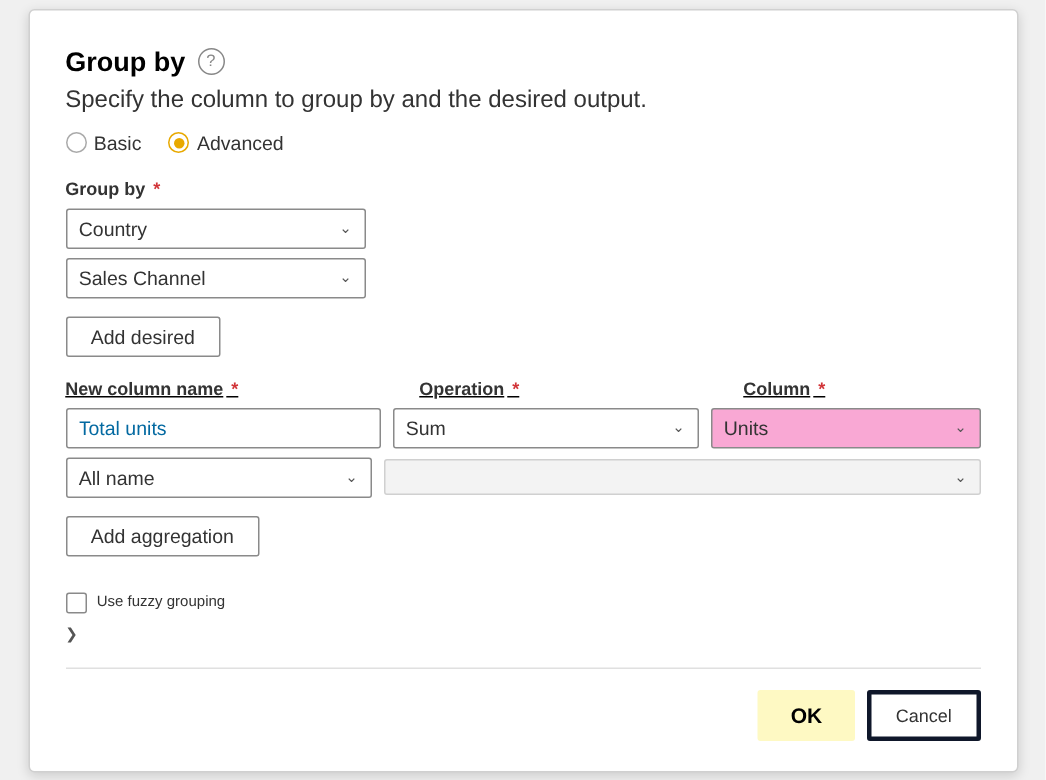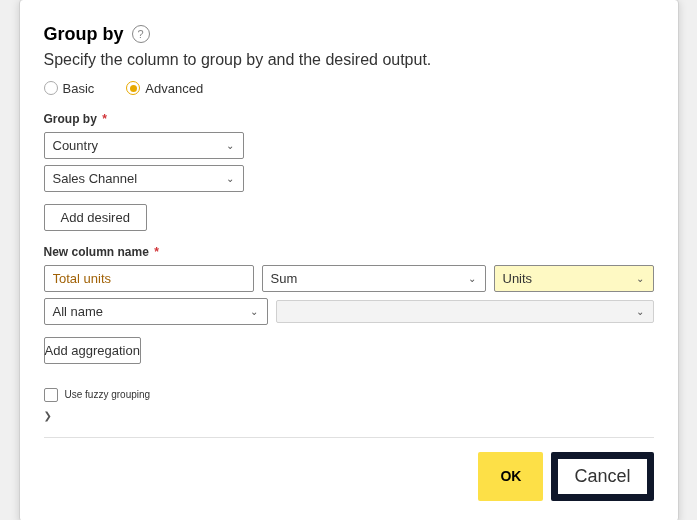--- a/index.html
+++ b/index.html
@@ -44,21 +44,21 @@
       color: #888;
       cursor: pointer;
     }
     .dialog-subtitle {
       font-size: 16px;
       color: #333;
       margin-bottom: 12px;
     }
     .radio-group {
       display: flex;
-      gap: 32px;
+      gap: 18px;
       margin-bottom: 16px;
       align-items: center;
     }
     .radio-option {
       display: flex;
       align-items: center;
       gap: 5px;
       cursor: pointer;
       font-size: 13px;
       color: #333;
@@ -127,20 +127,21 @@
       font-size: 13px;
       cursor: pointer;
       border-radius: 2px;
       color: #333;
       margin-bottom: 14px;
     }
     .aggregation-header {
       display: flex;
       gap: 16px;
       margin-bottom: 6px;
+      text-decoration: underline;
     }
     .agg-col-new {
       width: 220px;
       font-size: 12px;
       font-weight: 600;
       color: #333;
     }
     .agg-col-op {
       width: 200px;
       font-size: 12px;
@@ -163,58 +164,58 @@
       display: flex;
       gap: 8px;
       align-items: center;
     }
     .agg-input {
       width: 210px;
       border: 1px solid #8a8a8a;
       border-radius: 2px;
       padding: 5px 8px;
       font-size: 13px;
-      color: #a16207;
+      color: #0369a1;
       outline: none;
     }
     .agg-dropdown {
-      width: 224px;
+      width: 204px;
       display: flex;
       align-items: center;
       justify-content: space-between;
       border: 1px solid #8a8a8a;
       border-radius: 2px;
       padding: 5px 8px;
       background: #fff;
       cursor: pointer;
       font-size: 13px;
       color: #333;
     }
     .agg-col-dropdown {
       flex: 1;
       display: flex;
       align-items: center;
       justify-content: space-between;
       border: 1px solid #8a8a8a;
       border-radius: 2px;
       padding: 5px 8px;
-      background: #fef9c3;
+      background: #f9a8d4;
       cursor: pointer;
       font-size: 13px;
       color: #333;
     }
     .agg-col-dropdown.disabled {
       background: #f3f3f3;
       color: #aaa;
       border-color: #d0d0d0;
     }
     .add-aggregation-btn {
       border: 1px solid #8a8a8a;
       background: #fff;
-      padding: 5px 0;
+      padding: 5px 16px;
       font-size: 13px;
       cursor: pointer;
       border-radius: 2px;
       color: #333;
       margin-bottom: 24px;
     }
     .checkbox-row {
       display: flex;
       align-items: center;
       gap: 7px;
@@ -246,35 +247,35 @@
       color: #555;
     }
     .dialog-footer {
       display: flex;
       justify-content: flex-end;
       gap: 8px;
       border-top: 1px solid #e0e0e0;
       padding-top: 14px;
     }
     .btn-ok {
-      background: #fde047;
+      background: #fef9c3;
       color: #000;
       border: none;
       padding: 7px 22px;
       font-size: 14px;
       font-weight: 600;
       cursor: pointer;
       border-radius: 2px;
     }
     .btn-cancel {
       background: #fff;
       color: #333;
-      border: 7px solid #0f172a;
+      border: 3px solid #0f172a;
       padding: 7px 16px;
-      font-size: 18px;
+      font-size: 12px;
       cursor: pointer;
       border-radius: 2px;
     }
   </style>
 </head>
 <body>
 
 <div class="dialog">
   
   <div class="dialog-header">
@@ -314,20 +315,26 @@
     </div>
   </div>
 
   
   <button class="add-grouping-btn">Add desired</button>
 
   
   <div class="aggregation-header">
     <div class="agg-col-new">
       <span>New column name</span><span class="required-star"> *</span>
+    </div>
+    <div class="agg-col-op">
+      <span>Operation</span><span class="required-star"> *</span>
+    </div>
+    <div class="agg-col-col">
+      <span>Column</span><span class="required-star"> *</span>
     </div>
   </div>
 
   
   <div class="aggregation-rows">
 
     <div class="agg-row">
       <input class="agg-input" type="text" value="Total units" style="">
       <div class="agg-dropdown">
         <span>Sum</span>

